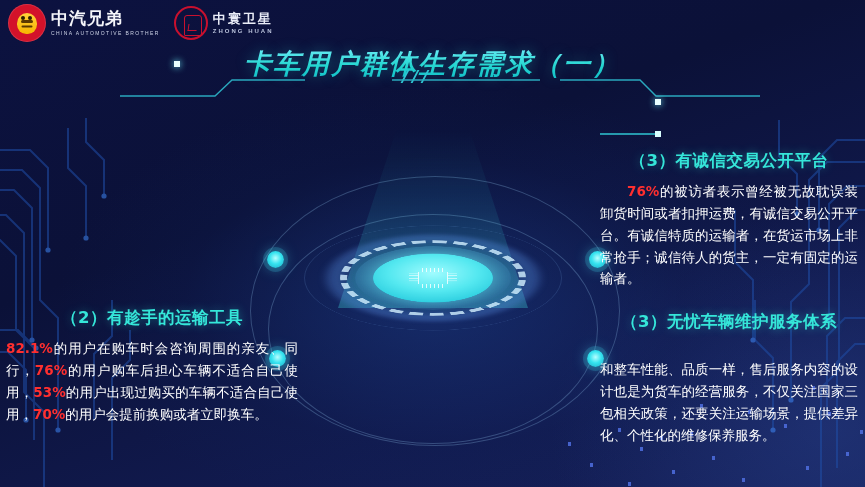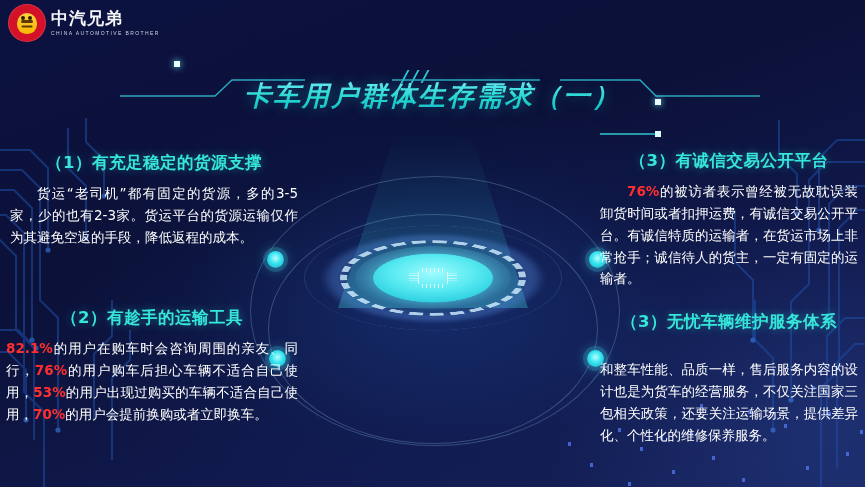--- a/index.html
+++ b/index.html
@@ -51,21 +51,20 @@
   .title-wrap { position:absolute; left:0; right:0; top:42px; height:58px; z-index:9; }
   .title {
     position:absolute; left:0; right:0; top:4px; text-align:center;
     font-family:"DejaVu Sans",sans-serif;
     font-size:27px; font-weight:bold; letter-spacing:2px;
     color:#2fe0d8;
     background:linear-gradient(180deg,#7ef2ff 0%,#25d6cf 55%,#0fb7c6 100%);
     -webkit-background-clip:text; background-clip:text; -webkit-text-fill-color:transparent;
     font-style:italic;
     text-shadow:0 0 14px rgba(40,220,220,.35);
-    margin-top:32px;
   }
 
   
   .stage { position:absolute; left:302px; top:150px; width:262px; height:255px; z-index:3; }
   .beam {
     position:absolute; left:50%; top:-22px; transform:translateX(-50%);
     width:190px; height:180px;
     background:linear-gradient(180deg, rgba(40,190,200,0.0) 0%, rgba(45,200,210,0.10) 45%, rgba(70,230,235,0.30) 100%);
     clip-path:polygon(31% 0%, 69% 0%, 100% 100%, 0% 100%);
     filter:blur(0.6px);
@@ -189,20 +188,27 @@
   </div>
 
   <div class="logos">
     <div class="logo-block">
       <div class="bee">
           <span class="bee-eyes"></span>
         </div>
       <div>
         <div class="logo-cn">中汽兄弟</div>
         <div class="logo-en">CHINA AUTOMOTIVE BROTHER</div>
+      </div>
+    </div>
+    <div class="logo-block">
+      <div class="seal"></div>
+      <div>
+        <div class="logo2-cn">中寰卫星</div>
+        <div class="logo2-en">ZHONG HUAN</div>
       </div>
     </div>
   </div>
 
   <div class="title-wrap">
     <div class="title">卡车用户群体生存需求（一）</div>
     <svg class="dec" style="left:0;top:18px;width:865px;height:40px" viewBox="0 0 865 40">
       <g fill="none" stroke="#2aa8bd" stroke-width="1.4">
         <path d="M120 36 H215 L232 20 L305 20"></path>
         <path d="M392 20 H540"></path>
@@ -259,24 +265,20 @@
   </div>
 
   <div class="orbit" style="left:250px;top:176px;width:370px;height:270px"></div>
   <div class="orbit" style="left:268px;top:214px;width:330px;height:230px"></div>
 
   <div class="node" style="left:267px;top:251px"></div>
   <div class="node" style="left:269px;top:350px"></div>
   <div class="node" style="left:589px;top:251px"></div>
   <div class="node" style="left:587px;top:350px"></div>
 
-  <div class="block" style="left:10px;top:152px;width:288px;">
-    <div class="blk-head">（1）有充足稳定的货源支撑</div>
-    <div class="blk-body" style="margin-top:9px">货运“老司机”都有固定的货源，多的3-5家，少的也有2-3家。货运平台的货源运输仅作为其避免空返的手段，降低返程的成本。</div>
-  </div>
 
   <div class="block" style="left:6px;top:307px;width:292px;">
     <div class="blk-head">（2）有趁手的运输工具</div>
     <div class="blk-body noindent" style="margin-top:9px"><span class="pct">82.1%</span><span>的用户在购车时会咨询周围的亲友、同行，</span><span class="pct">76%</span><span>的用户购车后担心车辆不适合自己使用，</span><span class="pct">53%</span><span>的用户出现过购买的车辆不适合自己使用，</span><span class="pct">70%</span><span>的用户会提前换购或者立即换车。</span></div>
   </div>
 
   <div class="block" style="left:600px;top:150px;width:258px;">
     <div class="blk-head">（3）有诚信交易公开平台</div>
     <div class="blk-body" style="margin-top:9px"><span class="pct">76%</span><span>的被访者表示曾经被无故耽误装卸货时间或者扣押运费，有诚信交易公开平台。有诚信特质的运输者，在货运市场上非常抢手；诚信待人的货主，一定有固定的运输者。</span></div>
   </div>

